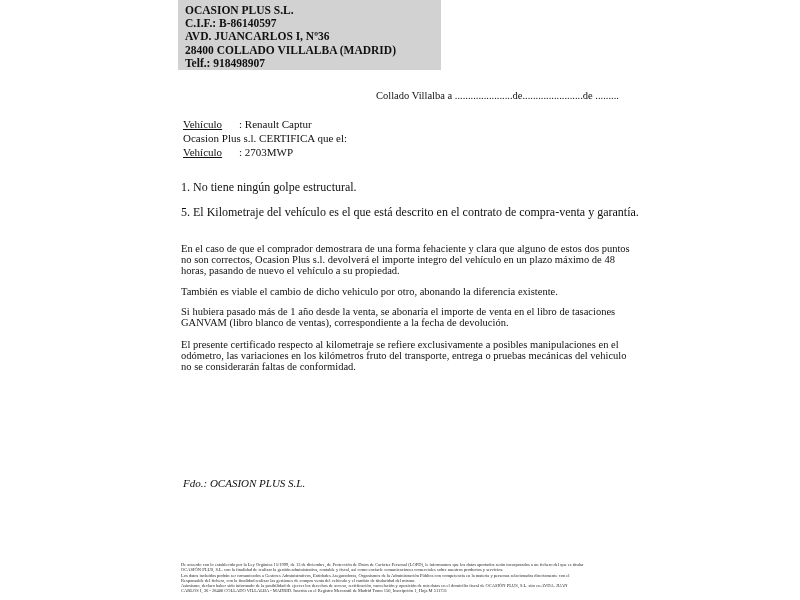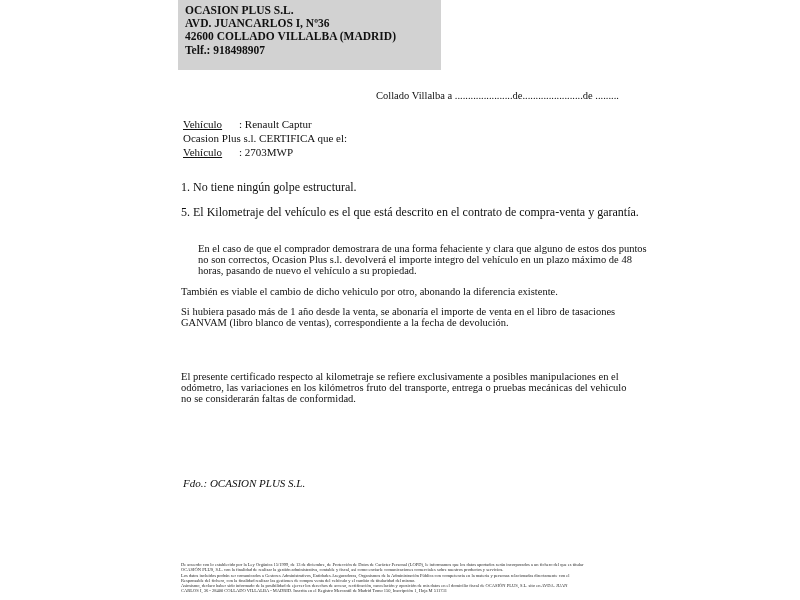--- a/index.html
+++ b/index.html
@@ -56,24 +56,24 @@
   }
   .points .point { white-space: nowrap; }
   .points .point + .point { margin-top: 10px; }
   .body-par {
     position: absolute;
     left: 181px;
     width: 449px;
     font-size: 10.5px;
     line-height: 11.2px;
   }
-  .par-1 { top: 243px; margin-left: 17px; }
+  .par-1 { top: 243px; }
   .par-2 { top: 286px; }
   .par-3 { top: 306px; }
-  .par-4 { top: 339px; margin-top: 32px; }
+  .par-4 { top: 339px; }
   .signature {
     position: absolute;
     left: 183px;
     top: 477px;
     font-size: 11px;
     white-space: nowrap;
     font-style: italic;
   }
   .legal {
     position: absolute;
@@ -93,22 +93,23 @@
   }
   .legal-inner div { white-space: nowrap; }
 </style>
 </head>
 <body>
 
 <div class="page">
 
   <div class="letterhead">
     <div>OCASION PLUS S.L.</div>
+    <div>C.I.F.: B-86140597</div>
     <div>AVD. JUANCARLOS I, Nº36</div>
-    <div>42600 COLLADO VILLALBA (MADRID)</div>
+    <div>28400 COLLADO VILLALBA (MADRID)</div>
     <div>Telf.: 918498907</div>
   </div>
 
   <div class="date-line">Collado Villalba a ......................de.......................de .........</div>
 
   <div class="certify">
     <div class="row">
       <span class="lbl">Vehículo</span><span>: Renault Captur</span>
     </div>
     <div class="row">Ocasion Plus s.l. CERTIFICA que el:</div>

